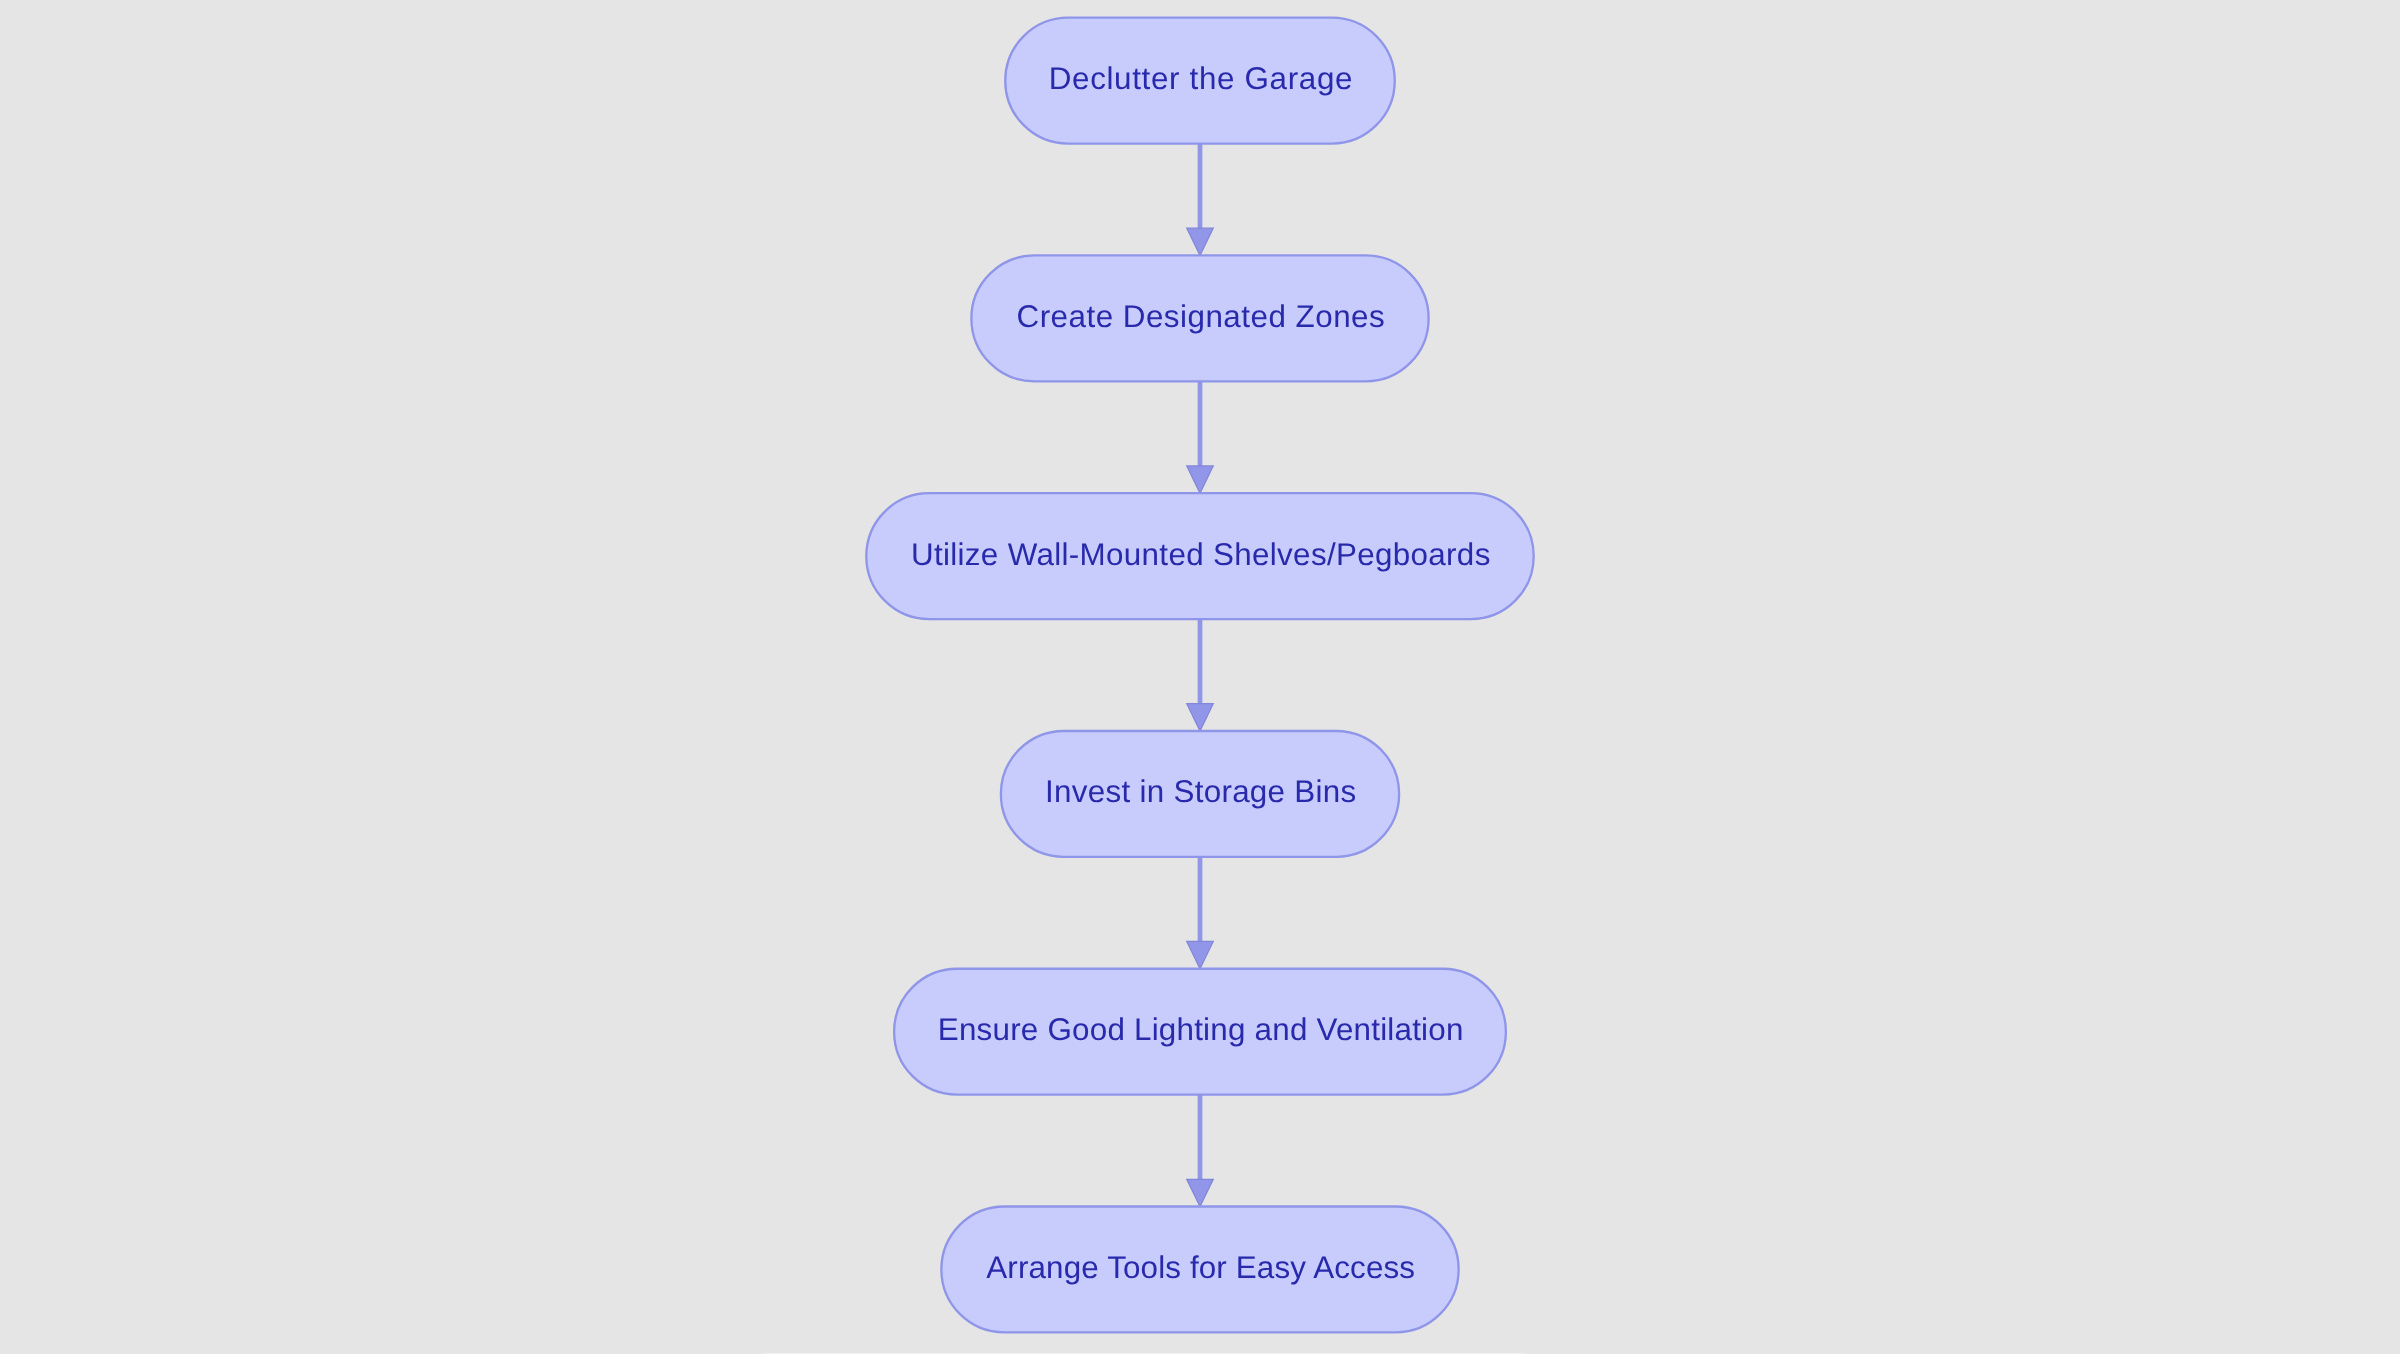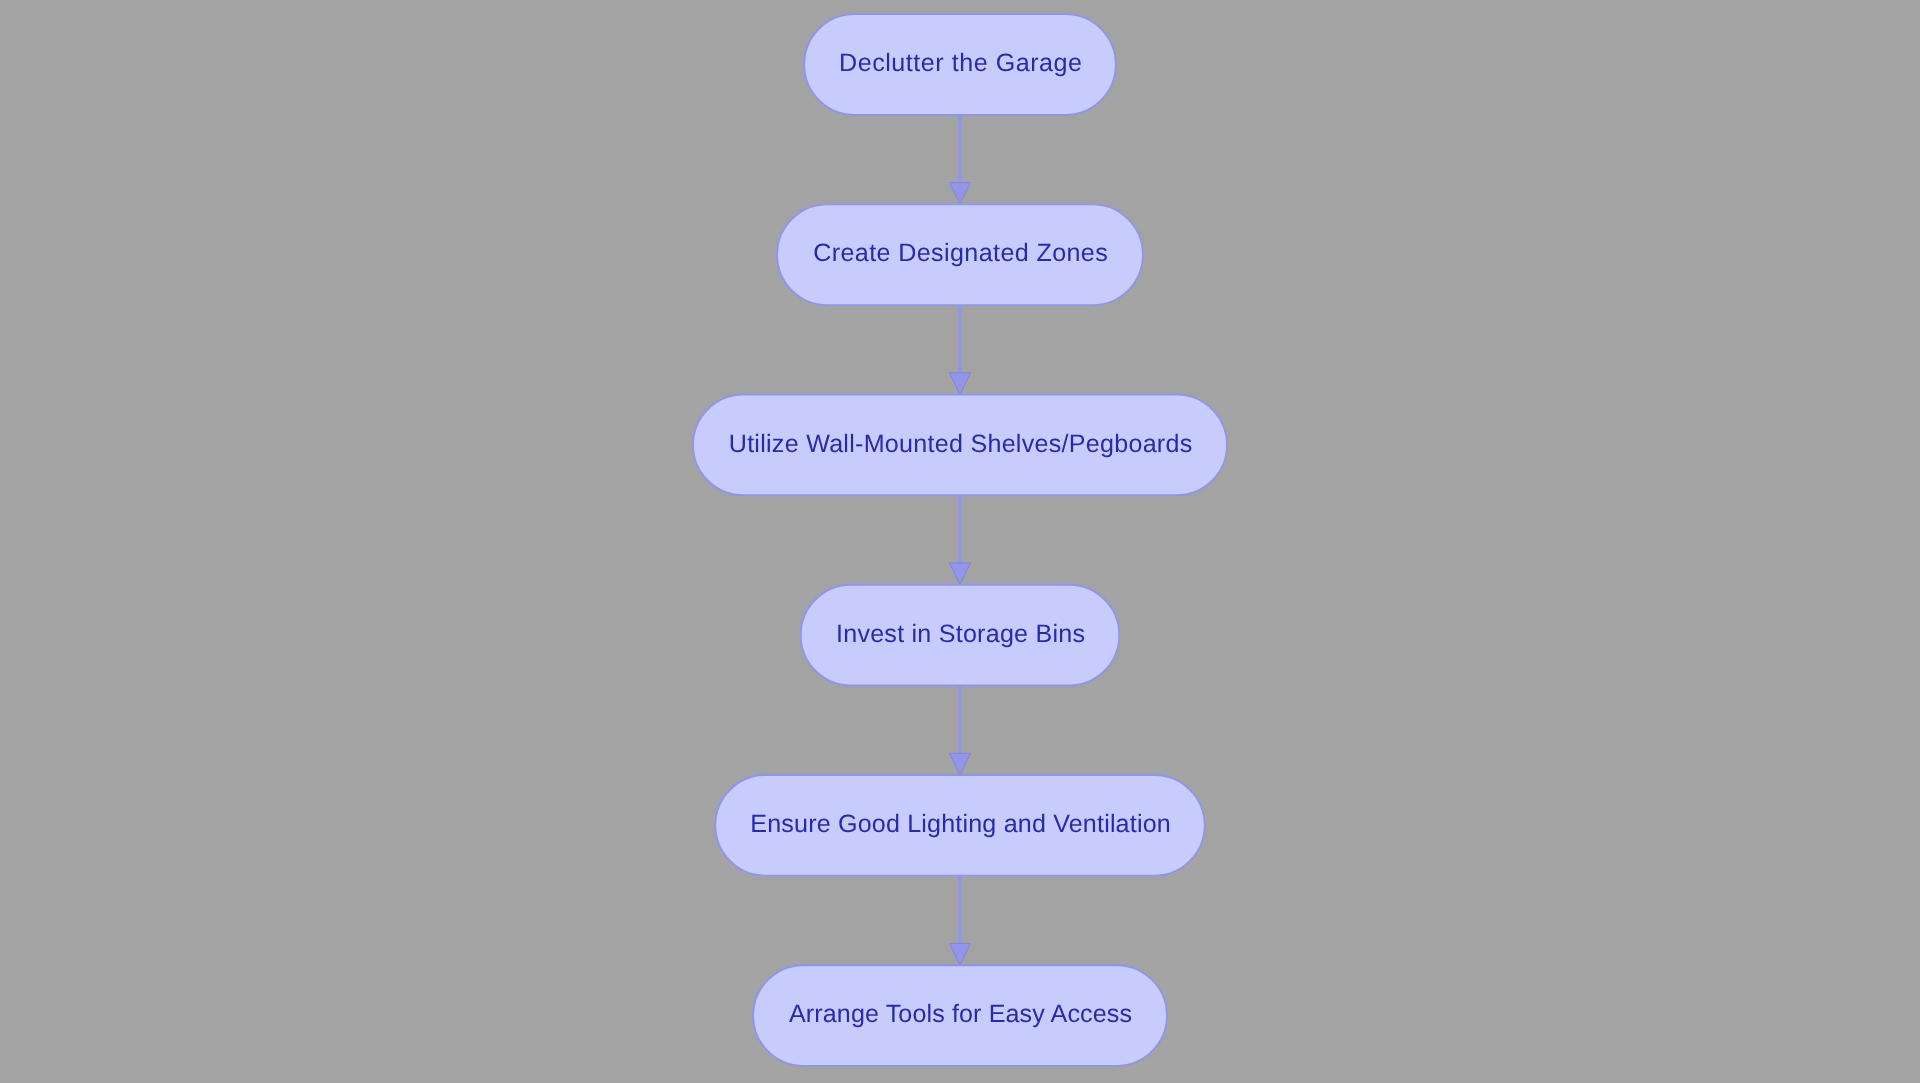--- a/index.html
+++ b/index.html
@@ -13,21 +13,21 @@
     height: 1083px;
     overflow: hidden;
     font-family: "Liberation Sans", sans-serif;
     -webkit-font-smoothing: antialiased;
     text-rendering: geometricPrecision;
   }
   #flowchart-root {
     position: relative;
     width: 1920px;
     height: 1083px;
-    background: #a3a3a3;
+    background: #e5e5e5;
   }
   #flowchart-svg { display: block; }
 
   .node-shape {
     fill: #c7ccfc;
     stroke: #8f95e8;
     stroke-width: 1.85;
   }
   .node-label {
     font-family: "Liberation Sans", sans-serif;

